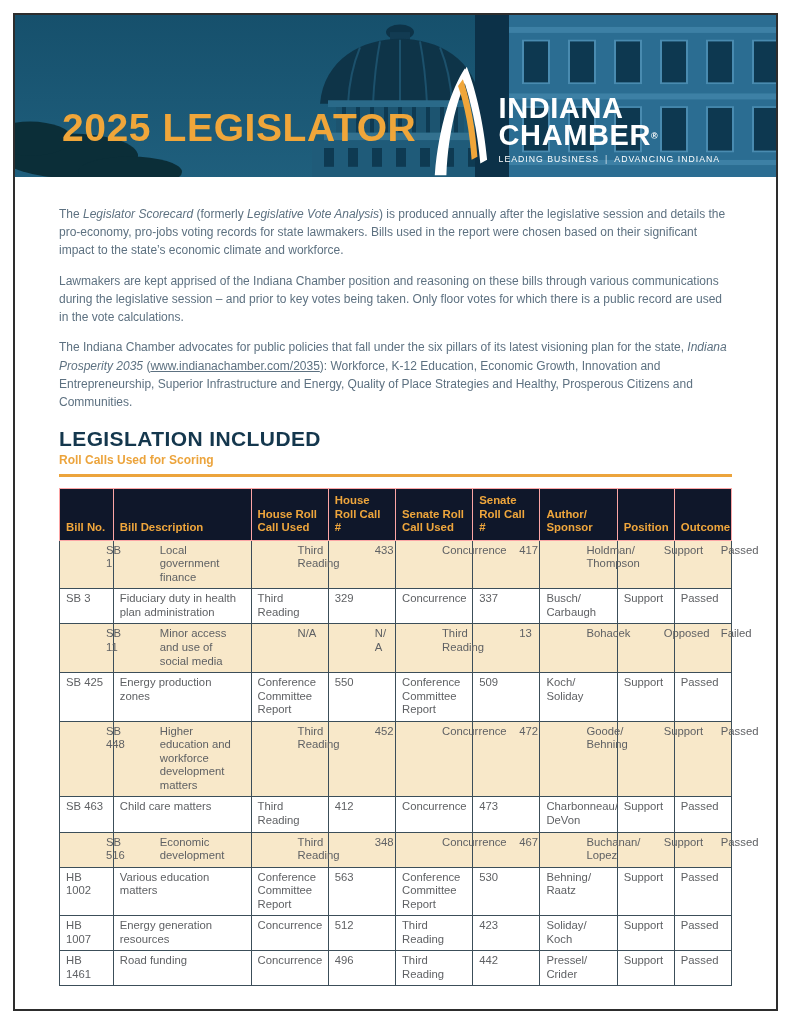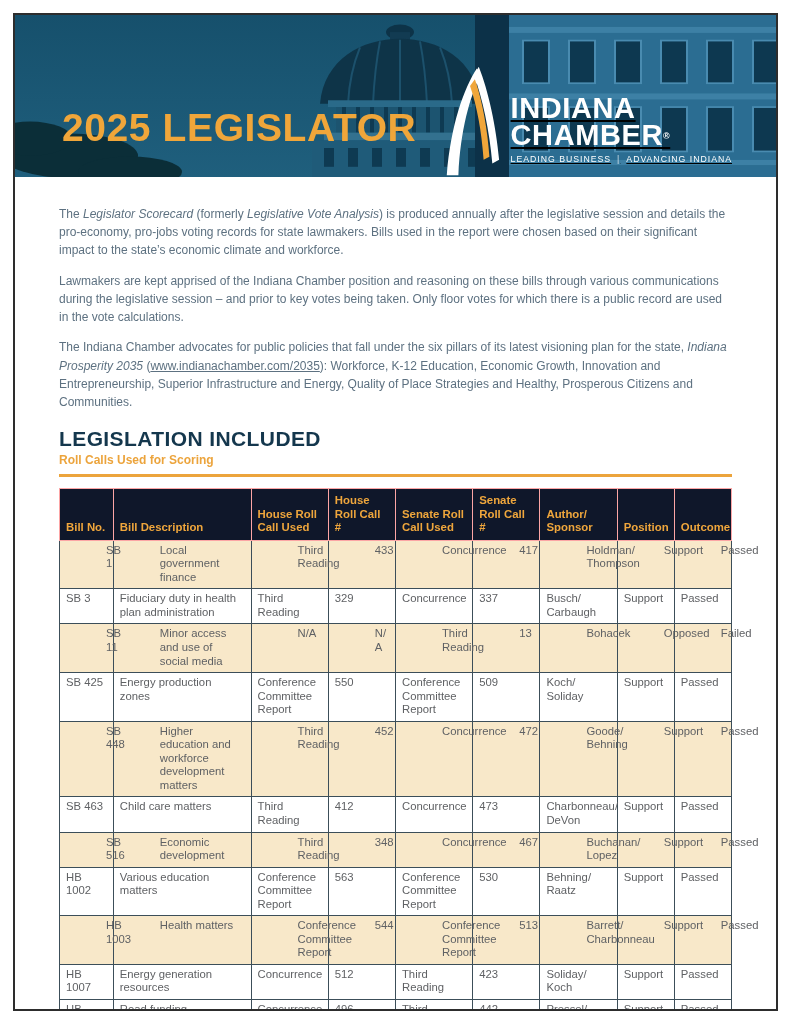--- a/index.html
+++ b/index.html
@@ -16,21 +16,21 @@
   
   .banner{position:relative;height:162px;flex:none;overflow:hidden;background:#1c5672;}
   .banner-art{position:absolute;left:0;top:0;width:100%;height:100%;display:block;}
   .banner-title{
     position:absolute;left:47px;top:94px;
     color:#f0a63a;font-weight:800;font-size:39px;line-height:0.99;letter-spacing:0.6px;
     text-transform:uppercase;
   }
   .logo{position:absolute;right:40px;bottom:0;display:flex;align-items:flex-end;}
   .arch-icon{width:62px;height:120px;display:block;flex:none;}
-  .logo-text{margin:0 4px 13px 9px;text-decoration:underline;}
+  .logo-text{margin:0 16px 13px 9px;}
   .logo-name{color:#ffffff;font-weight:800;font-size:29px;line-height:0.95;letter-spacing:0.6px;}
   .reg-mark{font-size:9px;vertical-align:6px;font-weight:700;}
   .logo-tagline{
     display:flex;align-items:center;gap:6px;margin-top:4px;
     color:#ffffff;font-size:8.7px;letter-spacing:1px;white-space:nowrap;
   }
   .tag-sep{opacity:.75;}
   
   .content{flex:1;padding:20px 44px 0 44px;}
   p.intro{margin:8px 0 12px 0;color:#5d7181;font-size:12px;line-height:1.52;}
@@ -270,31 +270,20 @@
             <td>HB 1002</td>
             <td>Various education matters</td>
             <td>Conference Committee Report</td>
             <td>563</td>
             <td>Conference Committee Report</td>
             <td>530</td>
             <td>Behning/​Raatz</td>
             <td>Support</td>
             <td>Passed</td>
           </tr>
-          <tr class="alt">
-            <td>HB 1003</td>
-            <td>Health matters</td>
-            <td>Conference Committee Report</td>
-            <td>544</td>
-            <td>Conference Committee Report</td>
-            <td>513</td>
-            <td>Barrett/​Charbonneau</td>
-            <td>Support</td>
-            <td>Passed</td>
-          </tr>
           <tr>
             <td>HB 1007</td>
             <td>Energy generation resources</td>
             <td>Concurrence</td>
             <td>512</td>
             <td>Third Reading</td>
             <td>423</td>
             <td>Soliday/​Koch</td>
             <td>Support</td>
             <td>Passed</td>

